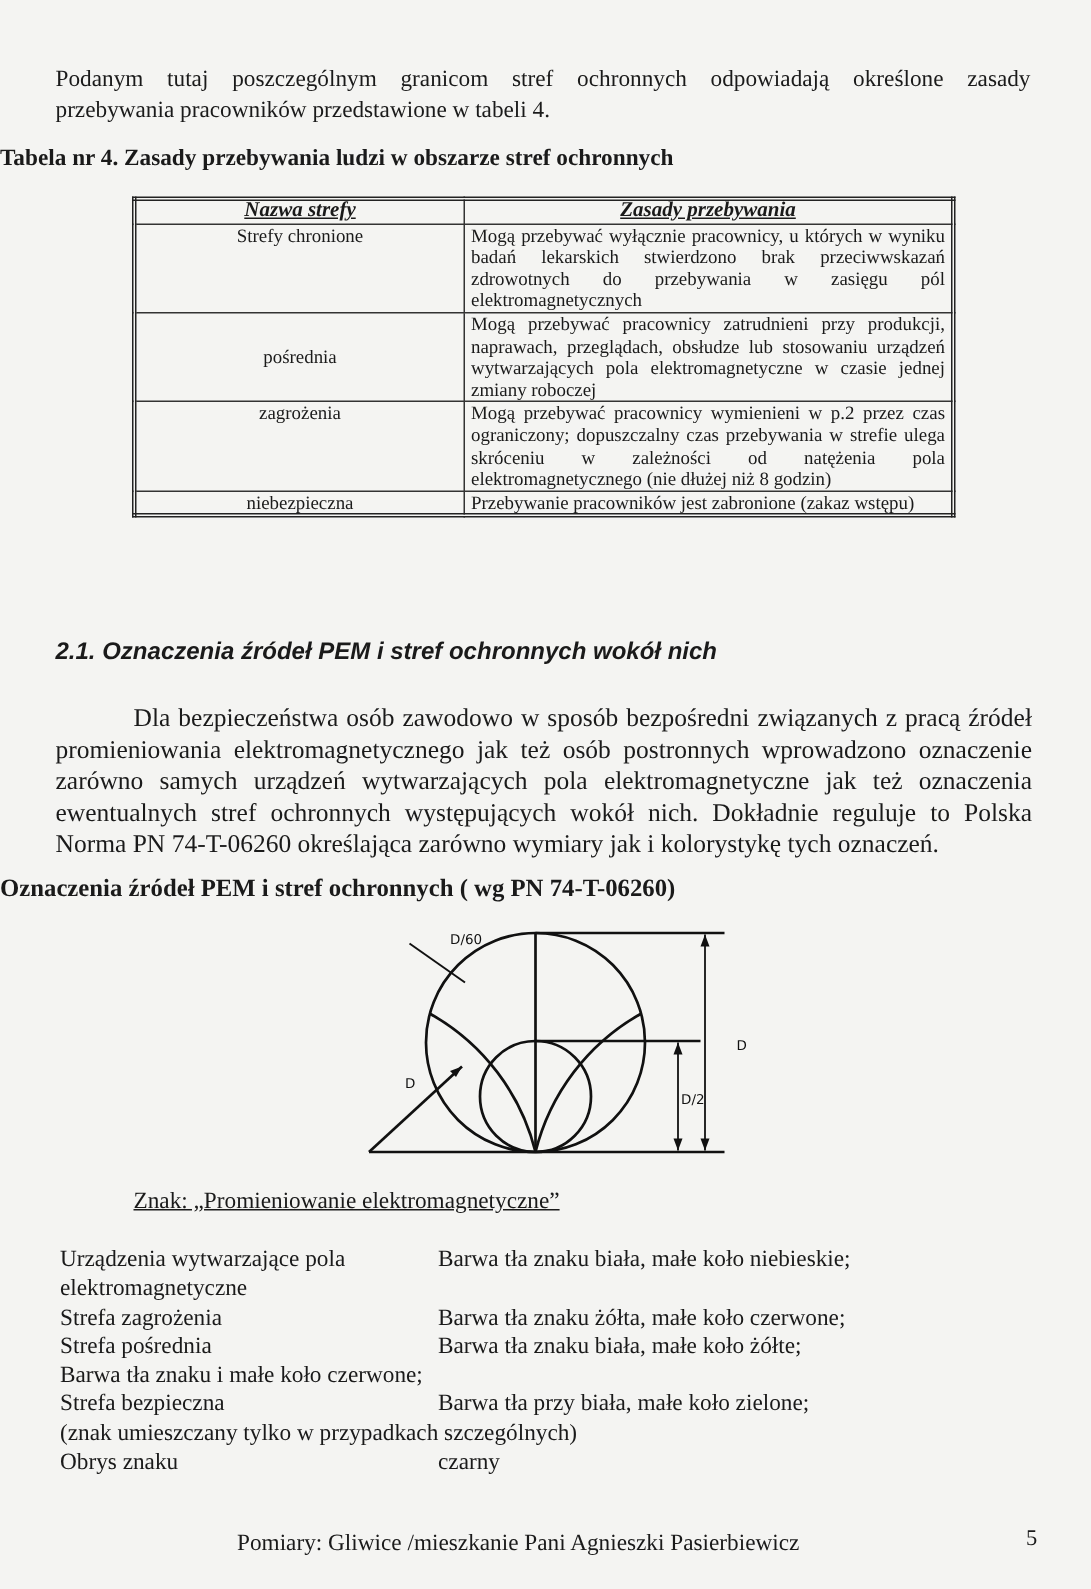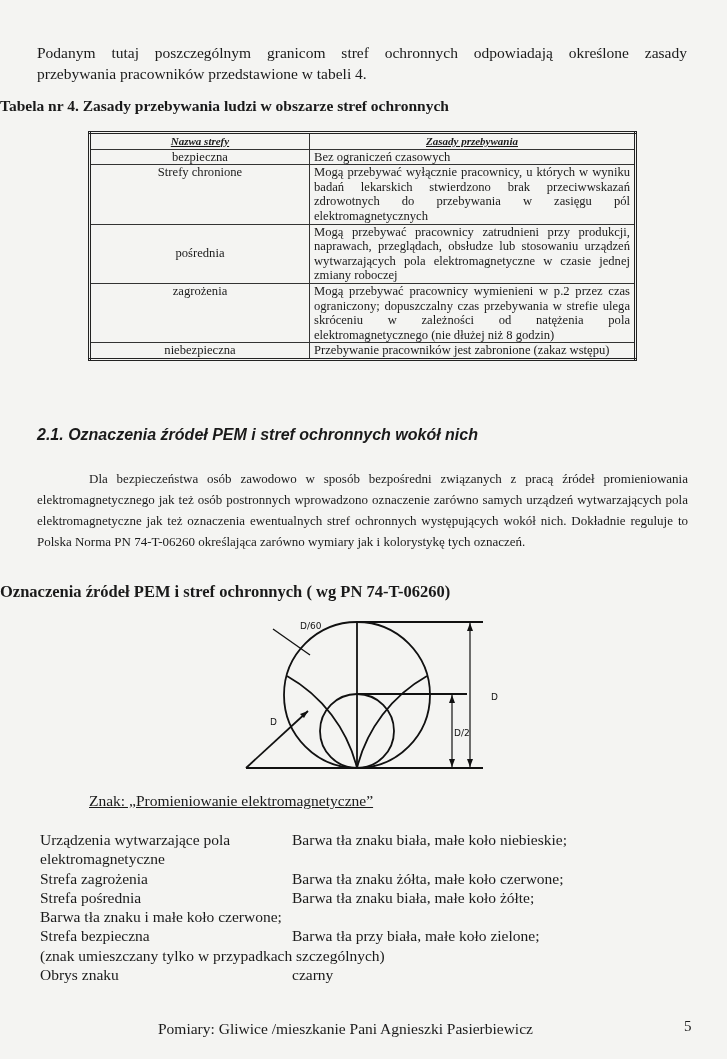--- a/index.html
+++ b/index.html
@@ -23,31 +23,31 @@
   }
   table.zones {
     position:absolute; left:88px; top:131px; width:549px;
     border-collapse:collapse;
     border:3px double #222;
     font-size:12.6px; line-height:14.6px;
   }
   table.zones td, table.zones th {
     border:1px solid #333; padding:0 4px; vertical-align:top;
   }
-  table.zones th { font-style:italic; font-weight:bold; text-decoration:underline; font-size:11px; }
+  table.zones th { font-style:italic; font-weight:bold; text-decoration:underline; font-size:14px; }
   table.zones td.name { text-align:center; width:210px; }
   table.zones td.rule { text-align:justify; }
   table.zones td.rule.one { text-align:left; }
   .sec-head {
     left:37px; top:426px; font-family:"Liberation Sans", sans-serif;
     font-weight:bold; font-size:16px;font-style:italic;
   }
   .p-body {
     left:37px; top:468px; width:651px;
-    font-size:13px; line-height:21px; text-align:justify;
+    font-size:17px; line-height:21px; text-align:justify;
   }
   .p-body .indent { display:inline-block; width:52px; }
   .fig-title {
     left:0; width:623px; top:582px; 
     font-weight:bold; font-size:16.5px;
   }
   svg.sign { position:absolute; left:230px; top:605px; }
   .sign-label {
     left:89px; top:792px; font-size:15.5px; text-decoration:underline;
   }
@@ -70,24 +70,20 @@
 <div class="abs tbl-caption">Tabela nr 4. Zasady przebywania ludzi w obszarze stref ochronnych</div>
 
 <table class="zones">
   <thead>
     <tr>
       <th>Nazwa strefy</th>
       <th>Zasady przebywania</th>
     </tr>
   </thead>
   <tbody>
-    <tr>
-      <td class="name">bezpieczna</td>
-      <td class="rule one">Bez ograniczeń czasowych</td>
-    </tr>
     <tr>
       <td class="name">Strefy chronione</td>
       <td class="rule">Mogą przebywać wyłącznie pracownicy, u których w wyniku badań lekarskich stwierdzono brak przeciwwskazań zdrowotnych do przebywania w zasięgu pól elektromagnetycznych</td>
     </tr>
     <tr>
       <td class="name" style="vertical-align:middle">pośrednia</td>
       <td class="rule">Mogą przebywać pracownicy zatrudnieni przy produkcji, naprawach, przeglądach, obsłudze lub stosowaniu urządzeń wytwarzających pola elektromagnetyczne w czasie jednej zmiany roboczej</td>
     </tr>
     <tr>
       <td class="name">zagrożenia</td>

